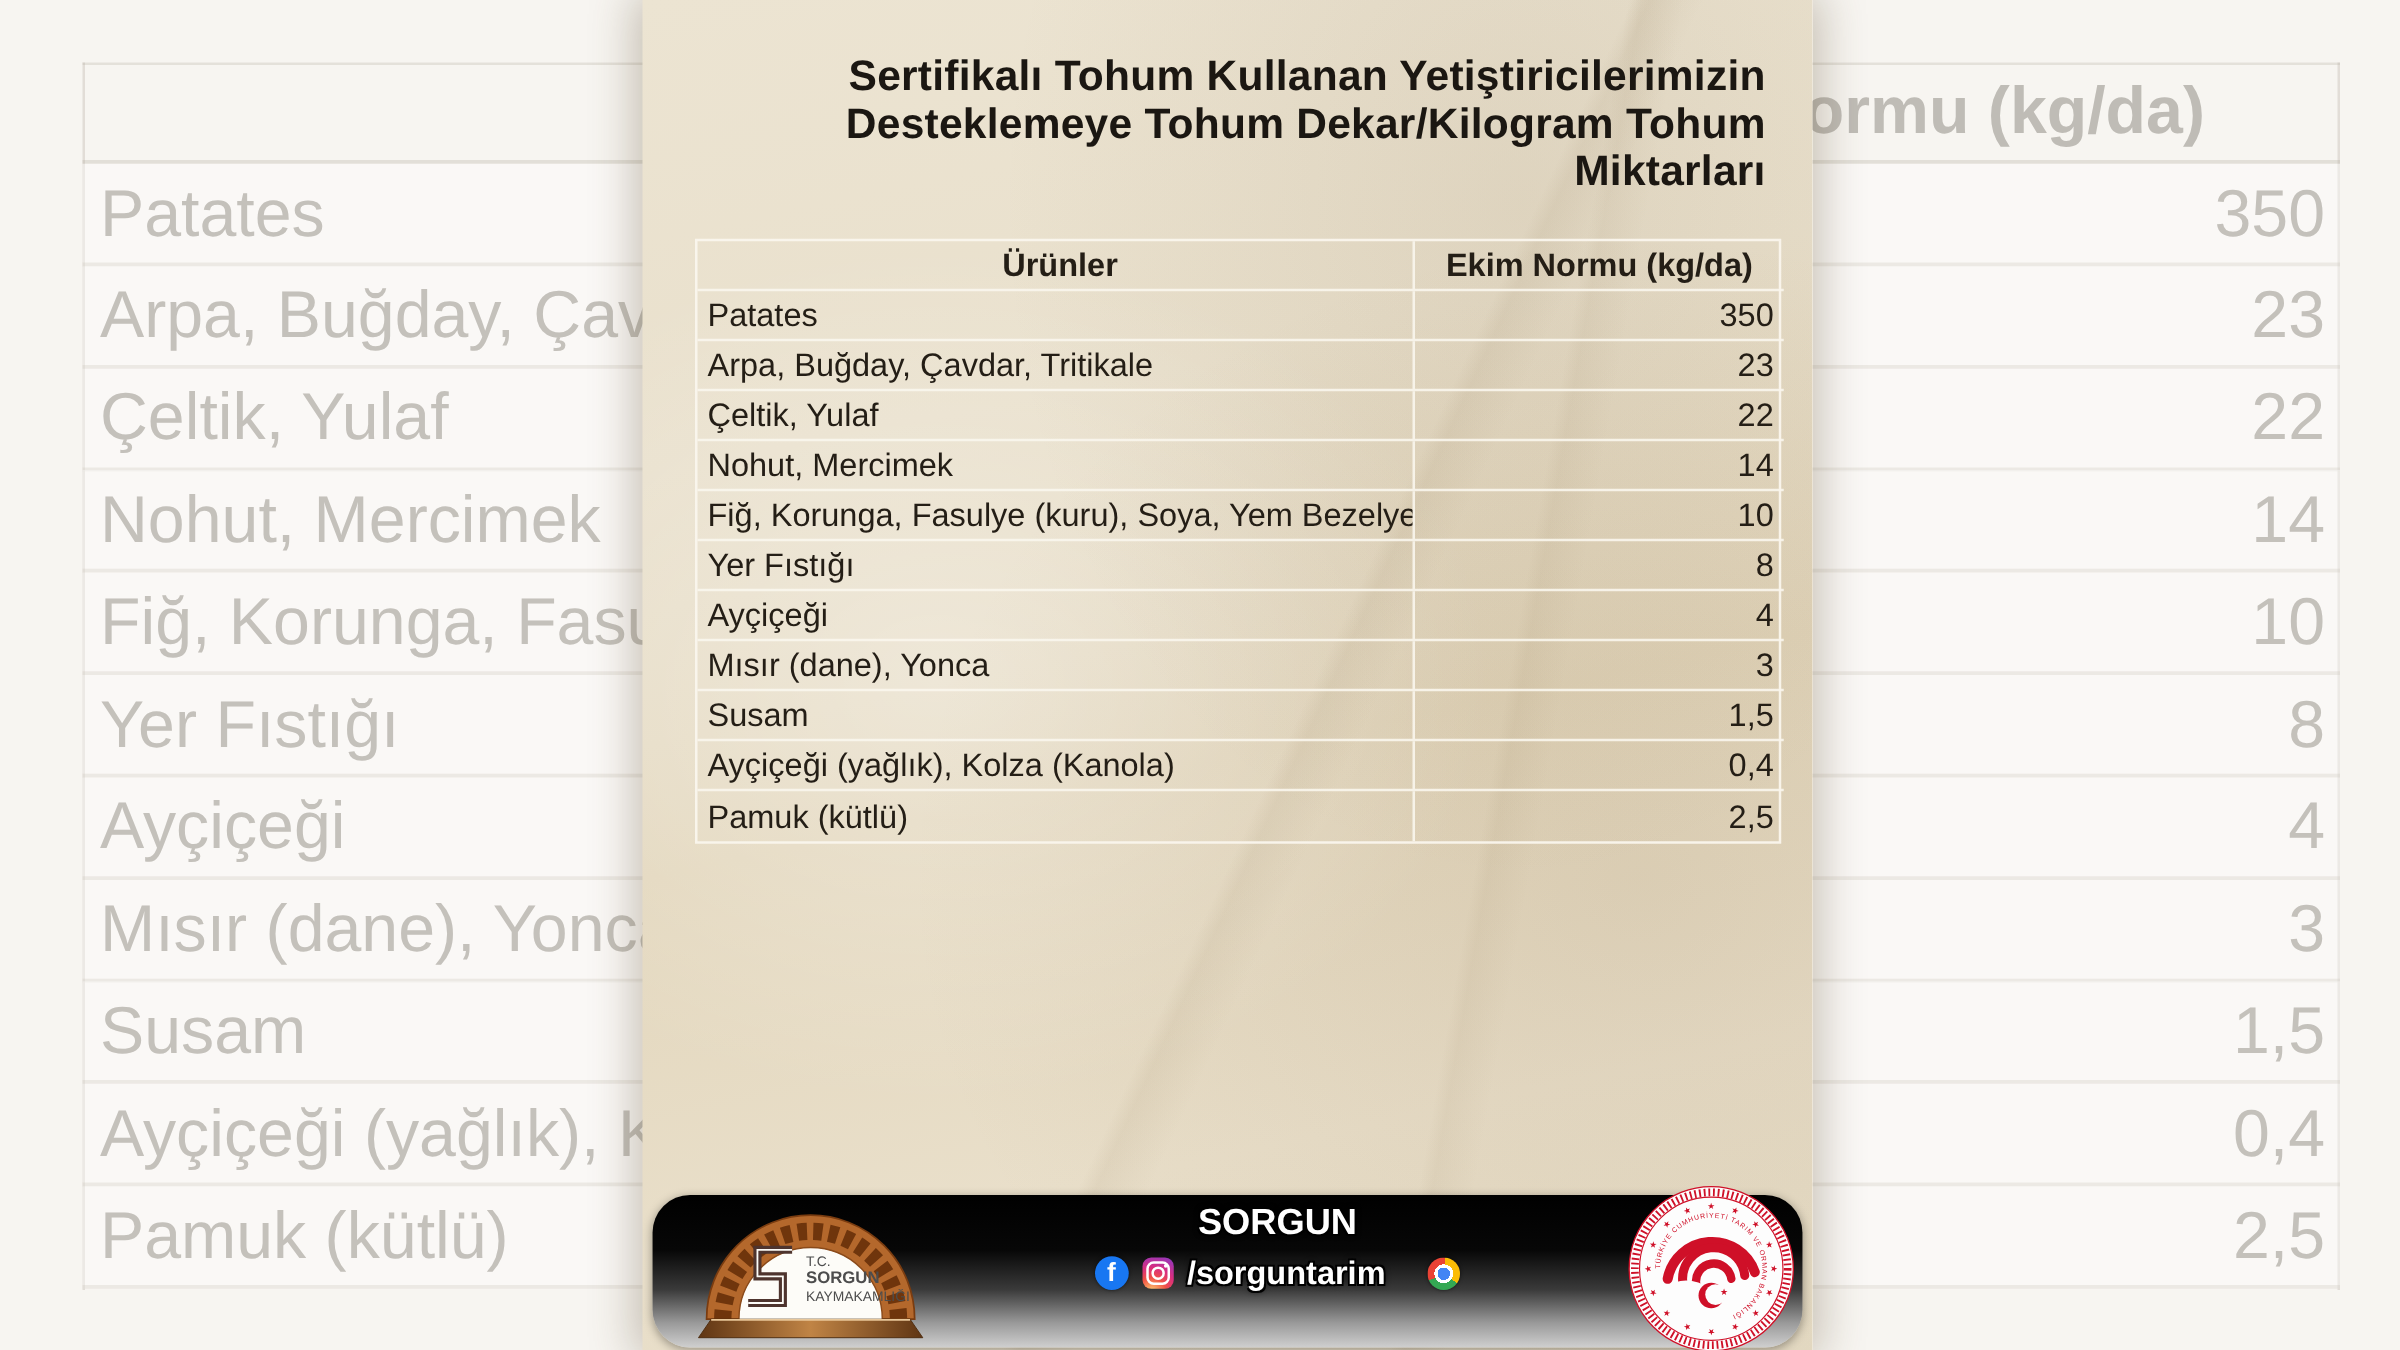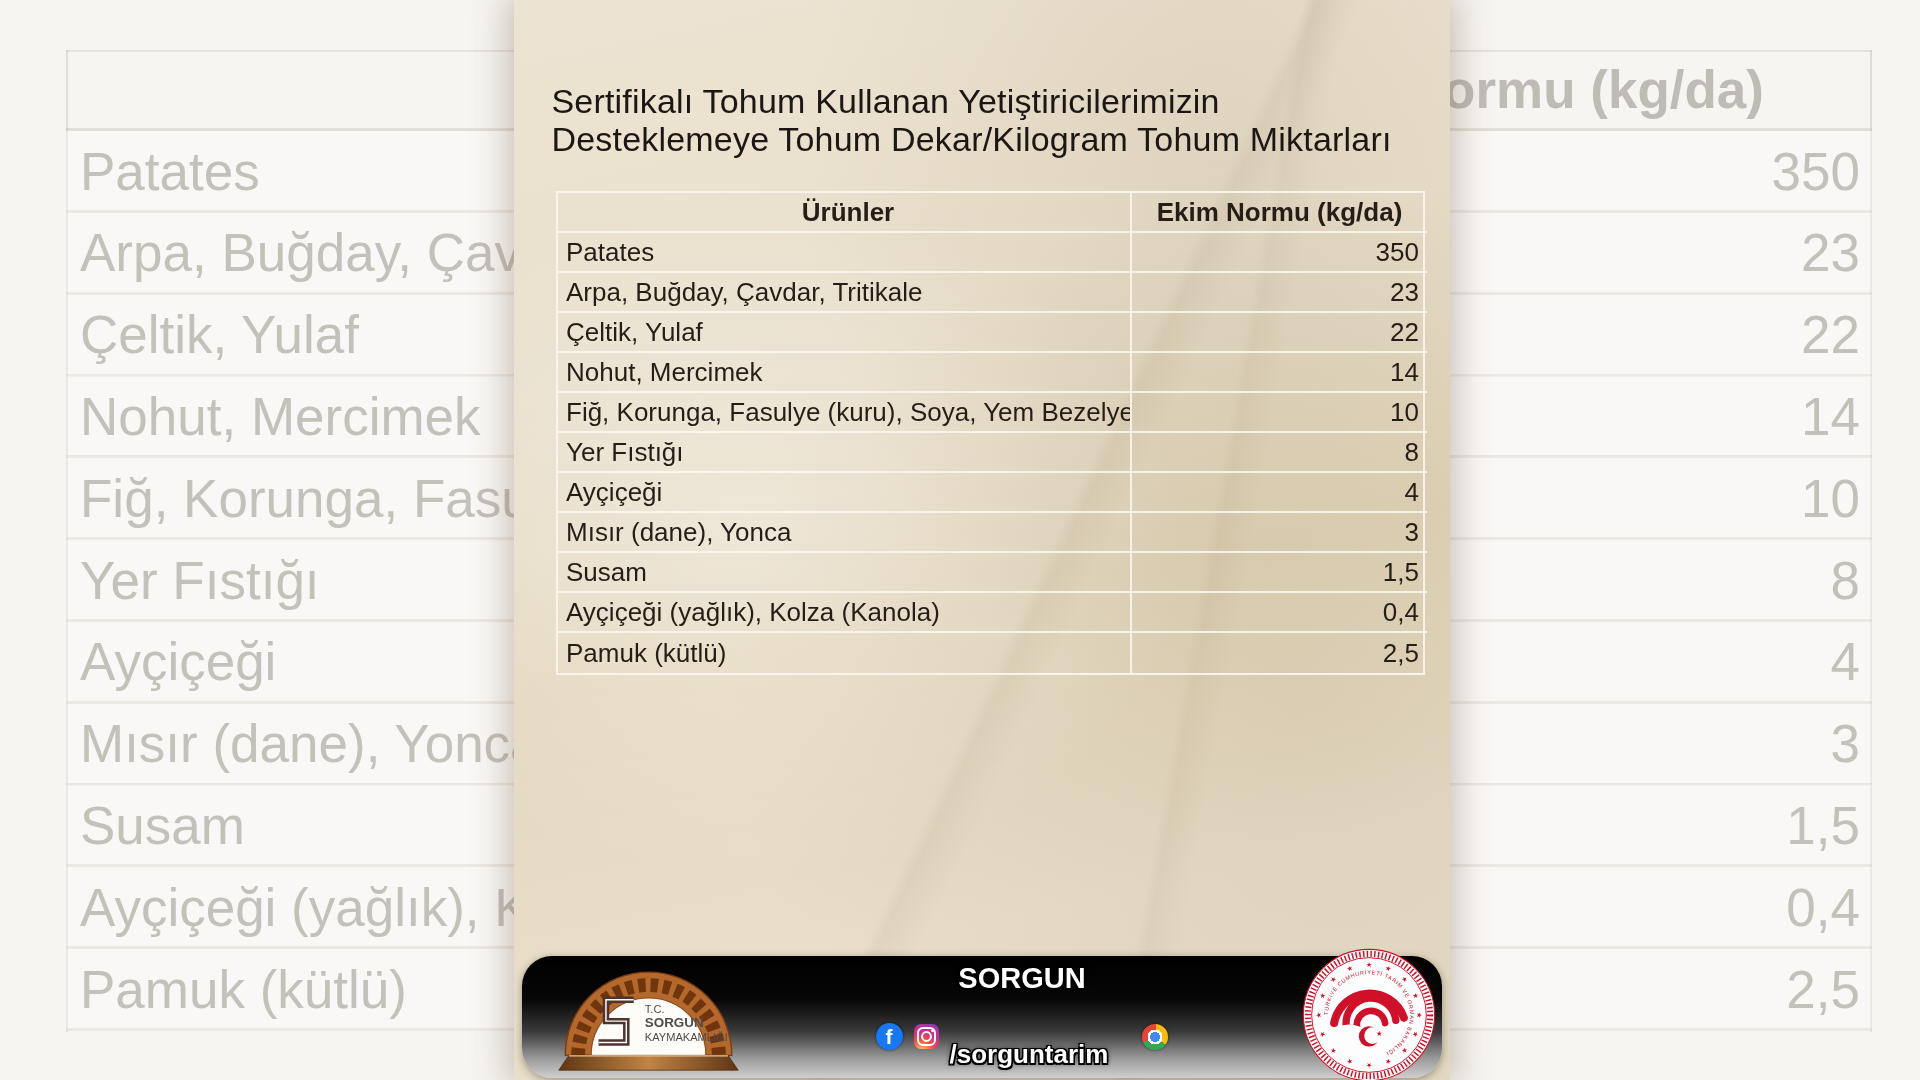--- a/index.html
+++ b/index.html
@@ -43,22 +43,22 @@
     background:
       linear-gradient(115deg, rgba(0,0,0,0) 55%, rgba(120,95,55,0.07) 56%, rgba(0,0,0,0) 59%),
       linear-gradient(100deg, rgba(0,0,0,0) 70%, rgba(120,95,55,0.06) 71%, rgba(0,0,0,0) 74%),
       radial-gradient(ellipse at 75% 15%, rgba(120,95,60,0.10), rgba(0,0,0,0) 42%),
       radial-gradient(ellipse at 25% 50%, rgba(255,255,255,0.35), rgba(0,0,0,0) 45%),
       radial-gradient(ellipse at 85% 65%, rgba(130,100,60,0.12), rgba(0,0,0,0) 52%),
       linear-gradient(168deg,#ece4d2 0%,#e9e0cc 30%,#e3d7bd 55%,#e9dfca 80%,#e5dbc4 100%);
     box-shadow:0 0 34px 6px rgba(90,70,40,0.32);
   }
   .card-title{
-    position:absolute;left:4%;top:42px;width:92%;text-align:left;
-    font-size:34px;line-height:38px;font-weight:normal;color:#1b1712;letter-spacing:0.2px;margin-top:40px;
+    position:absolute;left:4%;top:42px;width:92%;text-align:right;
+    font-size:34px;line-height:38px;font-weight:bold;color:#1b1712;letter-spacing:0.2px;
   }
 
   
   .seed-table{
     position:absolute;left:42px;top:191px;width:869px;
     display:grid;grid-template-columns:574px 295px;
     border:2px solid rgba(250,246,237,0.95);
   }
   .t-cell{
     height:40px;display:flex;align-items:center;
@@ -82,21 +82,21 @@
   }
   .footer-center{
     position:absolute;left:230px;right:150px;top:7px;text-align:center;
   }
   .org-top{font-size:29px;font-weight:bold;line-height:31px;}
   .org-bottom{font-size:27px;font-weight:bold;line-height:30px;}
   .social-row{
     margin-top:9px;display:flex;align-items:center;justify-content:center;gap:10px;
   }
   .social-gap{width:14px;}
-  .social-text{font-size:26px;font-weight:bold;white-space:nowrap;margin-top:36px;}
+  .social-text{font-size:26px;font-weight:bold;white-space:nowrap;}
   .fb-icon{
     width:27px;height:27px;border-radius:50%;background:#1877f2;
     display:flex;align-items:center;justify-content:center;
     color:#fff;font-weight:bold;font-size:21px;line-height:1;
     box-shadow:0 0 3px rgba(0,0,0,0.6);
   }
   .chrome-icon{
     width:26px;height:26px;border-radius:50%;
     background:
       radial-gradient(circle,#4285f4 0 5px,#fff 5px 7.5px,rgba(0,0,0,0) 7.5px),

